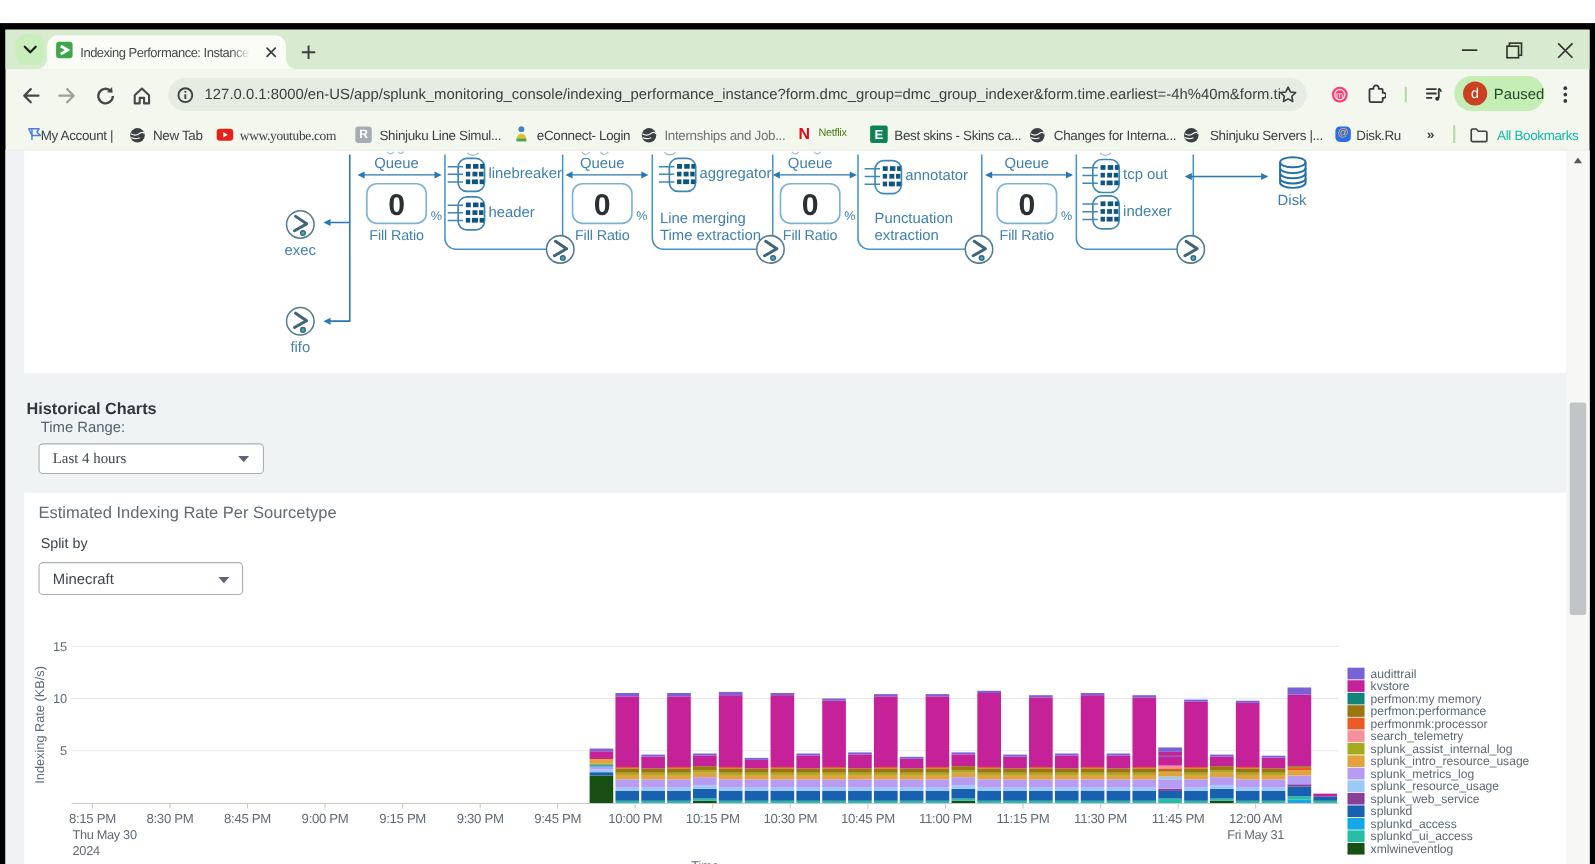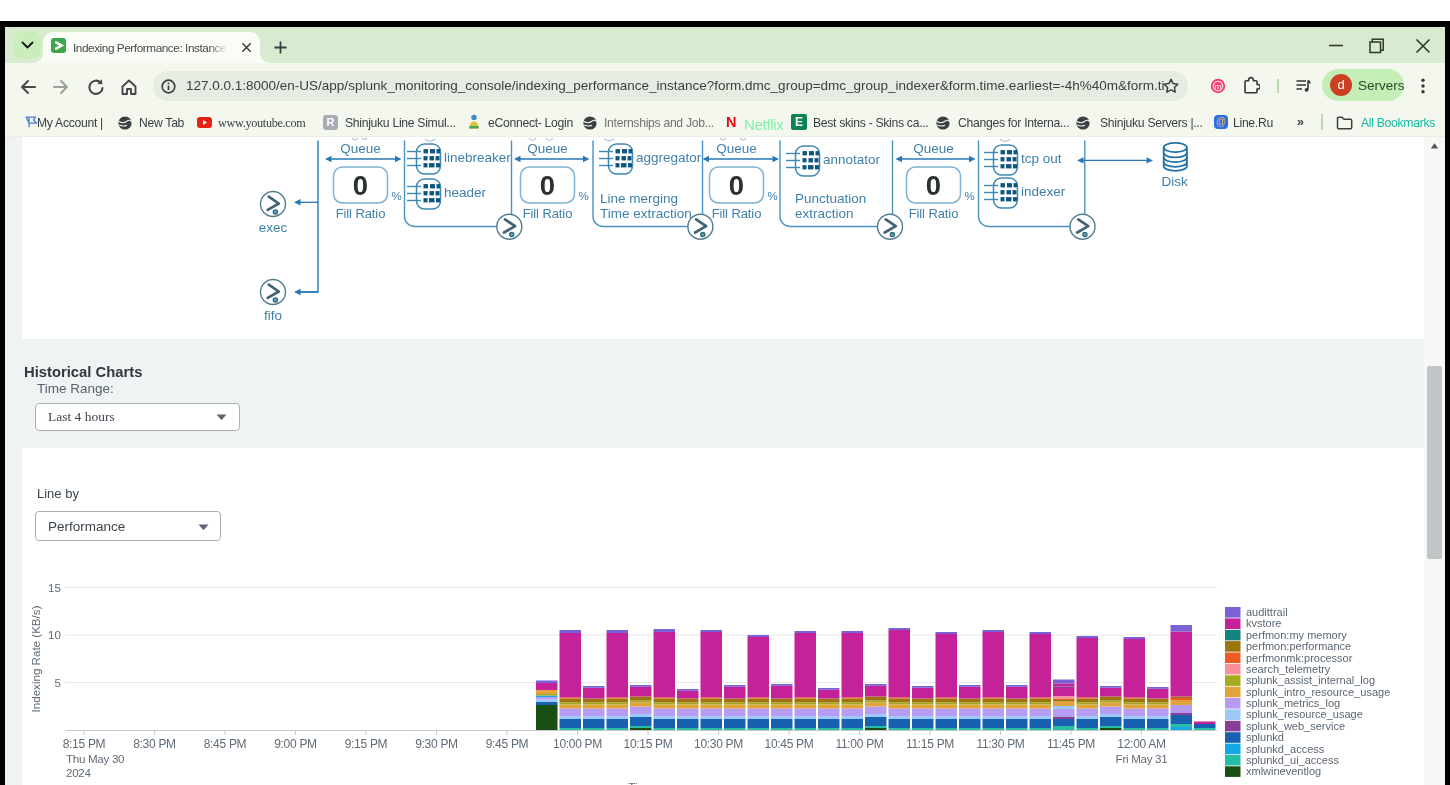--- a/index.html
+++ b/index.html
@@ -74,37 +74,37 @@
     </svg>
 <div class="abs" style="left:1277px;top:58px;width:2px;height:14px;background:#b9d8ad;"></div>
 <svg class="abs" style="left:1296px;top:58px" width="15" height="15" viewBox="0 0 15 15">
       <path d="M0.5 2 H10 M0.5 6 H10 M0.5 10 H6" stroke="#33363a" stroke-width="1.7"></path>
       <path d="M12 1.5 V10.2" stroke="#33363a" stroke-width="1.6"></path>
       <circle cx="10.6" cy="10.8" r="1.9" fill="#33363a"></circle>
       <path d="M12 1.5 Q14 2.5 14 4.5" fill="none" stroke="#33363a" stroke-width="1.6"></path>
     </svg>
 <div class="abs" style="left:1322px;top:48px;width:82px;height:32px;border-radius:16px;background:#c4eeb5;"></div>
 <div class="abs" style="left:1330px;top:52.5px;width:22px;height:22px;border-radius:50%;background:#cb4023;color:#fff;font-size:13px;text-align:center;line-height:22px;">d</div>
-<div class="abs" style="left:1358px;top:57px;font-size:13.5px;color:#27492a;">Servers</div>
+<div class="abs" style="left:1358px;top:57px;font-size:13.5px;color:#27492a;">Paused</div>
 <svg class="abs" style="left:1420px;top:57px" width="6" height="16" viewBox="0 0 6 16">
       <circle cx="3" cy="2.2" r="1.7" fill="#33363a"></circle>
       <circle cx="3" cy="8" r="1.7" fill="#33363a"></circle>
       <circle cx="3" cy="13.8" r="1.7" fill="#33363a"></circle>
     </svg>
 <div class="abs" style="left:37px;top:94.5px;font-size:12.2px;letter-spacing:-0.3px;color:#3a3f42;">My Account |</div>
 <div class="abs" style="left:139px;top:94.5px;font-size:12.2px;letter-spacing:-0.3px;color:#3a3f42;">New Tab</div>
 <div class="abs" style="left:218px;top:94.5px;font-size:12.2px;letter-spacing:-0.3px;color:#3a3f42;font-family:Liberation Serif, serif;">www.youtube.com</div>
 <div class="abs" style="left:345px;top:94.5px;font-size:12.2px;letter-spacing:-0.3px;color:#3a3f42;">Shinjuku Line Simul...</div>
 <div class="abs" style="left:488px;top:94.5px;font-size:12.2px;letter-spacing:-0.3px;color:#3a3f42;">eConnect- Login</div>
 <div class="abs" style="left:604px;top:94.5px;font-size:12.2px;letter-spacing:-0.3px;color:#737373;">Internships and Job...</div>
-<div class="abs" style="left:744px;top:94.5px;font-size:15px;letter-spacing:-0.3px;color:#86efac;">Netflix</div>
+<div class="abs" style="left:744px;top:94.5px;font-size:10px;letter-spacing:-0.3px;color:#4d7c0f;">Netflix</div>
 <div class="abs" style="left:813px;top:94.5px;font-size:12.2px;letter-spacing:-0.3px;color:#3a3f42;">Best skins - Skins ca...</div>
 <div class="abs" style="left:958px;top:94.5px;font-size:12.2px;letter-spacing:-0.3px;color:#3a3f42;">Changes for Interna...</div>
 <div class="abs" style="left:1100px;top:94.5px;font-size:12.2px;letter-spacing:-0.3px;color:#3a3f42;">Shinjuku Servers |...</div>
-<div class="abs" style="left:1233px;top:94.5px;font-size:12.2px;letter-spacing:-0.3px;color:#3a3f42;">Line.Ru</div>
+<div class="abs" style="left:1233px;top:94.5px;font-size:12.2px;letter-spacing:-0.3px;color:#3a3f42;">Disk.Ru</div>
 <div class="abs" style="left:1361px;top:94.5px;font-size:12.2px;letter-spacing:-0.3px;color:#14b8a6;">All Bookmarks</div>
 <svg class="abs" style="left:25px;top:94px" width="13" height="14" viewBox="0 0 16 16">
       <path d="M1.5 2 H13 L10.5 5.5 L14.5 9.5 H5 Z M5 2 V14.5" fill="none" stroke="#4a7dd6" stroke-width="1.6" stroke-linejoin="round"></path>
     </svg>
 <svg class="abs" style="left:118px;top:94.5px" width="14" height="14" viewBox="0 0 14 14">
       <circle cx="7" cy="7" r="6.6" fill="#3c4043"></circle>
       <path d="M1 5.5 Q5 8 8.5 5.5 T13.3 5.8 M1.2 9 Q5 11 9 9.2" stroke="#f3f7ee" stroke-width="1.1" fill="none"></path>
     </svg>
 <div class="abs" style="left:197px;top:96px;width:15px;height:11px;background:#e62117;border-radius:3px;"></div>
 <svg class="abs" style="left:197px;top:96px" width="15" height="11" viewBox="0 0 15 11">
@@ -140,23 +140,24 @@
 <div class="abs" style="left:5px;top:116px;width:1440px;height:663px;background:#f0f3f4;"></div>
 <div class="abs" style="left:22px;top:116px;width:1402px;height:201.5px;background:#fff;"></div>
 <div class="abs" style="left:22px;top:426.6px;width:1402px;height:352.4px;background:#fff;"></div>
 <div class="abs" style="left:24px;top:343px;font-size:14.8px;font-weight:bold;color:#31373e;">Historical Charts</div>
 <div class="abs" style="left:37px;top:360px;font-size:13.5px;color:#54616e;">Time Range:</div>
 <div class="abs" style="left:35px;top:381.6px;width:205px;height:28px;background:#fff;border:1px solid #a8b0b6;border-radius:4px;"></div>
 <div class="abs" style="left:48px;top:388px;font-size:13.5px;color:#3c444d;font-family:Liberation Serif, serif;">Last 4 hours</div>
 <svg class="abs" style="left:216px;top:392.6px" width="11" height="7" viewBox="0 0 11 7">
       <path d="M0.5 0.5 L5.5 6.2 L10.5 0.5 Z" fill="#5c6773"></path>
     </svg>
-<div class="abs" style="left:37px;top:465px;font-size:13px;color:#3c444d;">Line by</div>
+<div class="abs" style="left:35px;top:437px;font-size:15px;color:#5f6b75;">Estimated Indexing Rate Per Sourcetype</div>
+<div class="abs" style="left:37px;top:465px;font-size:13px;color:#3c444d;">Split by</div>
 <div class="abs" style="left:35px;top:490.3px;width:186px;height:30px;background:#fff;border:1px solid #a8b0b6;border-radius:4px;"></div>
-<div class="abs" style="left:48px;top:497.5px;font-size:13.5px;color:#3c444d;">Performance</div>
+<div class="abs" style="left:48px;top:497.5px;font-size:13.5px;color:#3c444d;">Minecraft</div>
 <svg class="abs" style="left:198px;top:502.5px" width="11" height="7" viewBox="0 0 11 7">
       <path d="M0.5 0.5 L5.5 6.2 L10.5 0.5 Z" fill="#5c6773"></path>
     </svg>
 <div class="abs" style="left:5px;top:115px;width:1440px;height:1px;background:#eaeee3;"></div>
 <svg class="abs" style="left:0px;top:112px" width="1450" height="206" viewBox="0 0 1450 206">
       <path d="M318 7.5 V159 H300" fill="none" stroke="#2878b4" stroke-width="1.4"></path>
       <path d="M299.5 69.3 H318" stroke="#2878b4" stroke-width="1.3"></path>
       <path d="M294 69.3 l6.5 -3.2 v6.4 Z" fill="#2878b4"></path>
       <path d="M299.5 159 H318" stroke="#2878b4" stroke-width="1.3"></path>
       <path d="M294 159 l6.5 -3.2 v6.4 Z" fill="#2878b4"></path>

